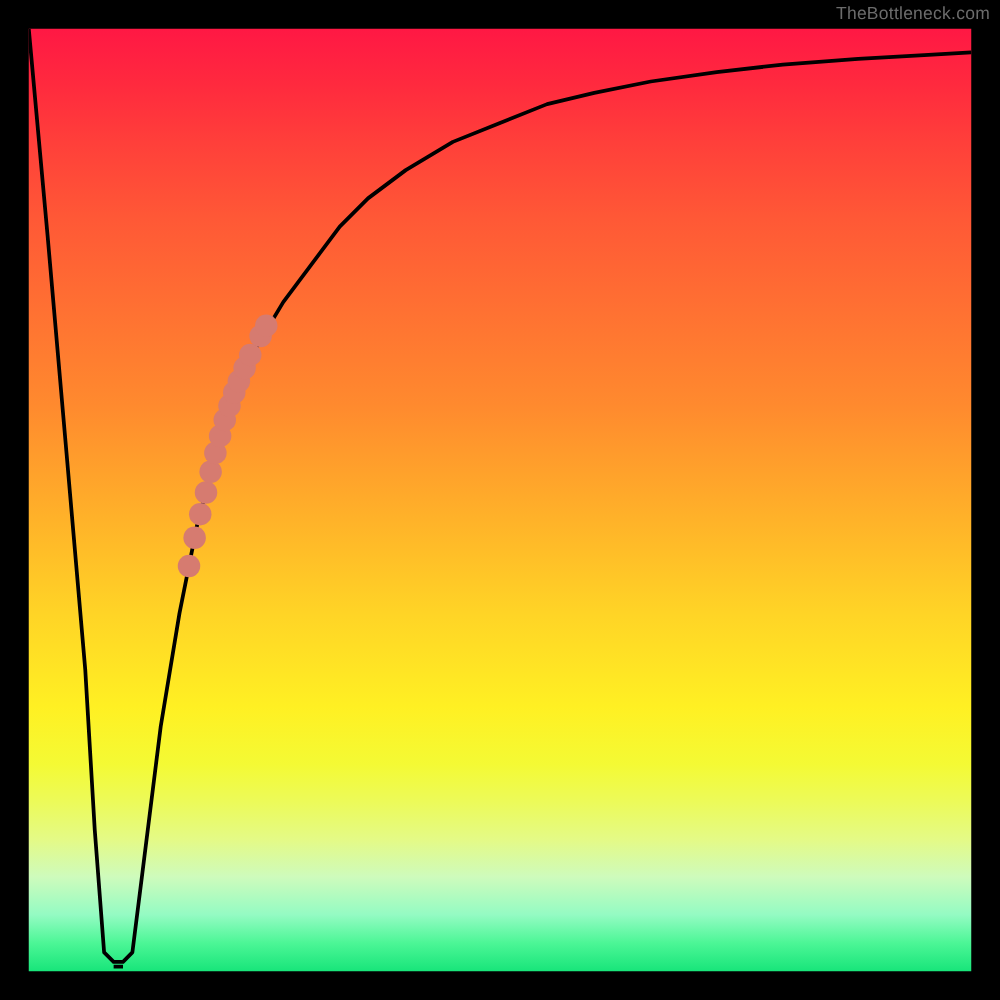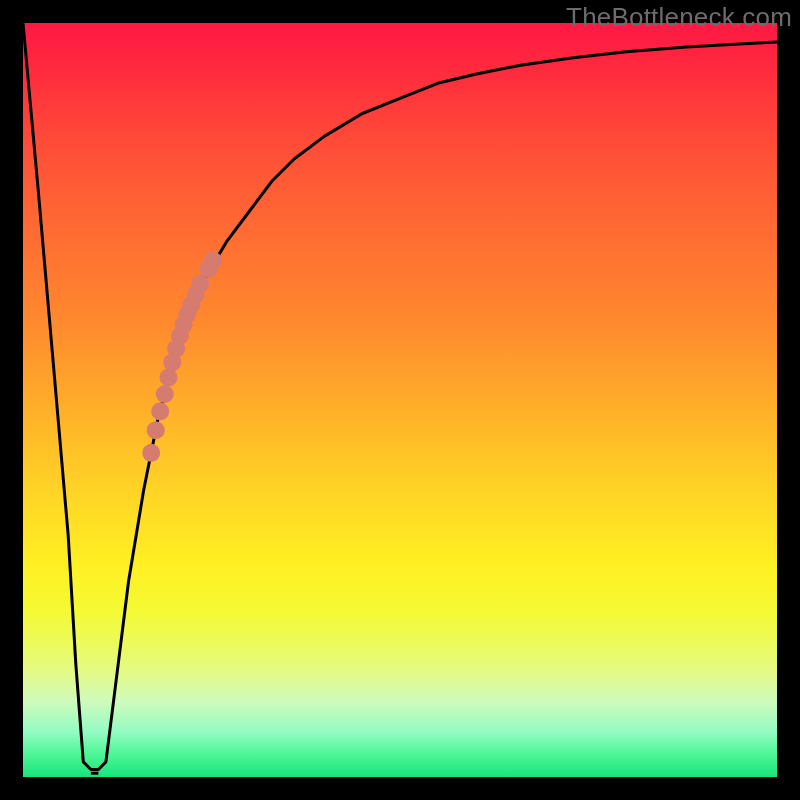--- a/index.html
+++ b/index.html
@@ -41,21 +41,21 @@
       #94fbc3 94%,
       #4cf696 97%,
       #18e57a 100%
     );
   }
   .watermark {
     position: absolute;
     top: 2px;
     right: 8px;
     color: #6c6c6c;
-    font-size: 26px;
+    font-size: 14px;
     font-weight: 400;
     letter-spacing: 0.2px;
     user-select: none;
   }
   svg.curve {
     position: absolute;
     left: 0;
     top: 0;
     width: 754px;
     height: 754px;

